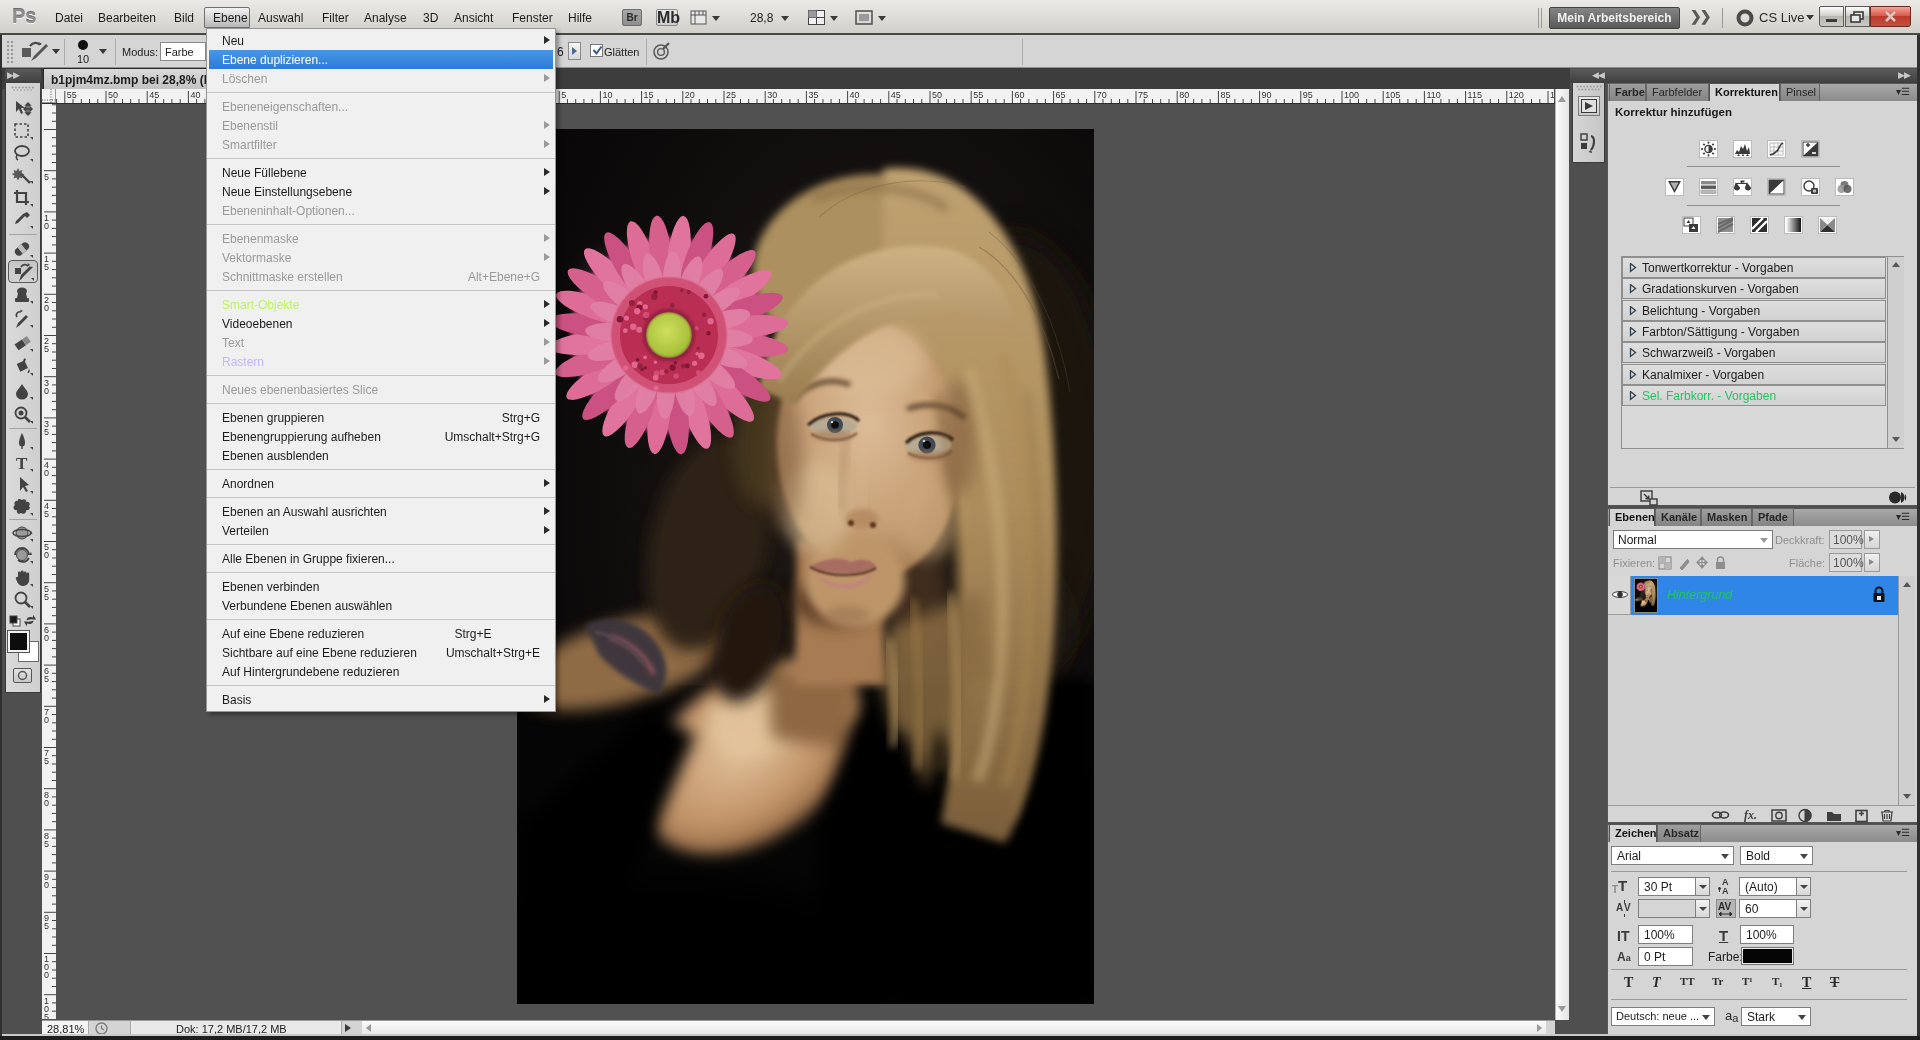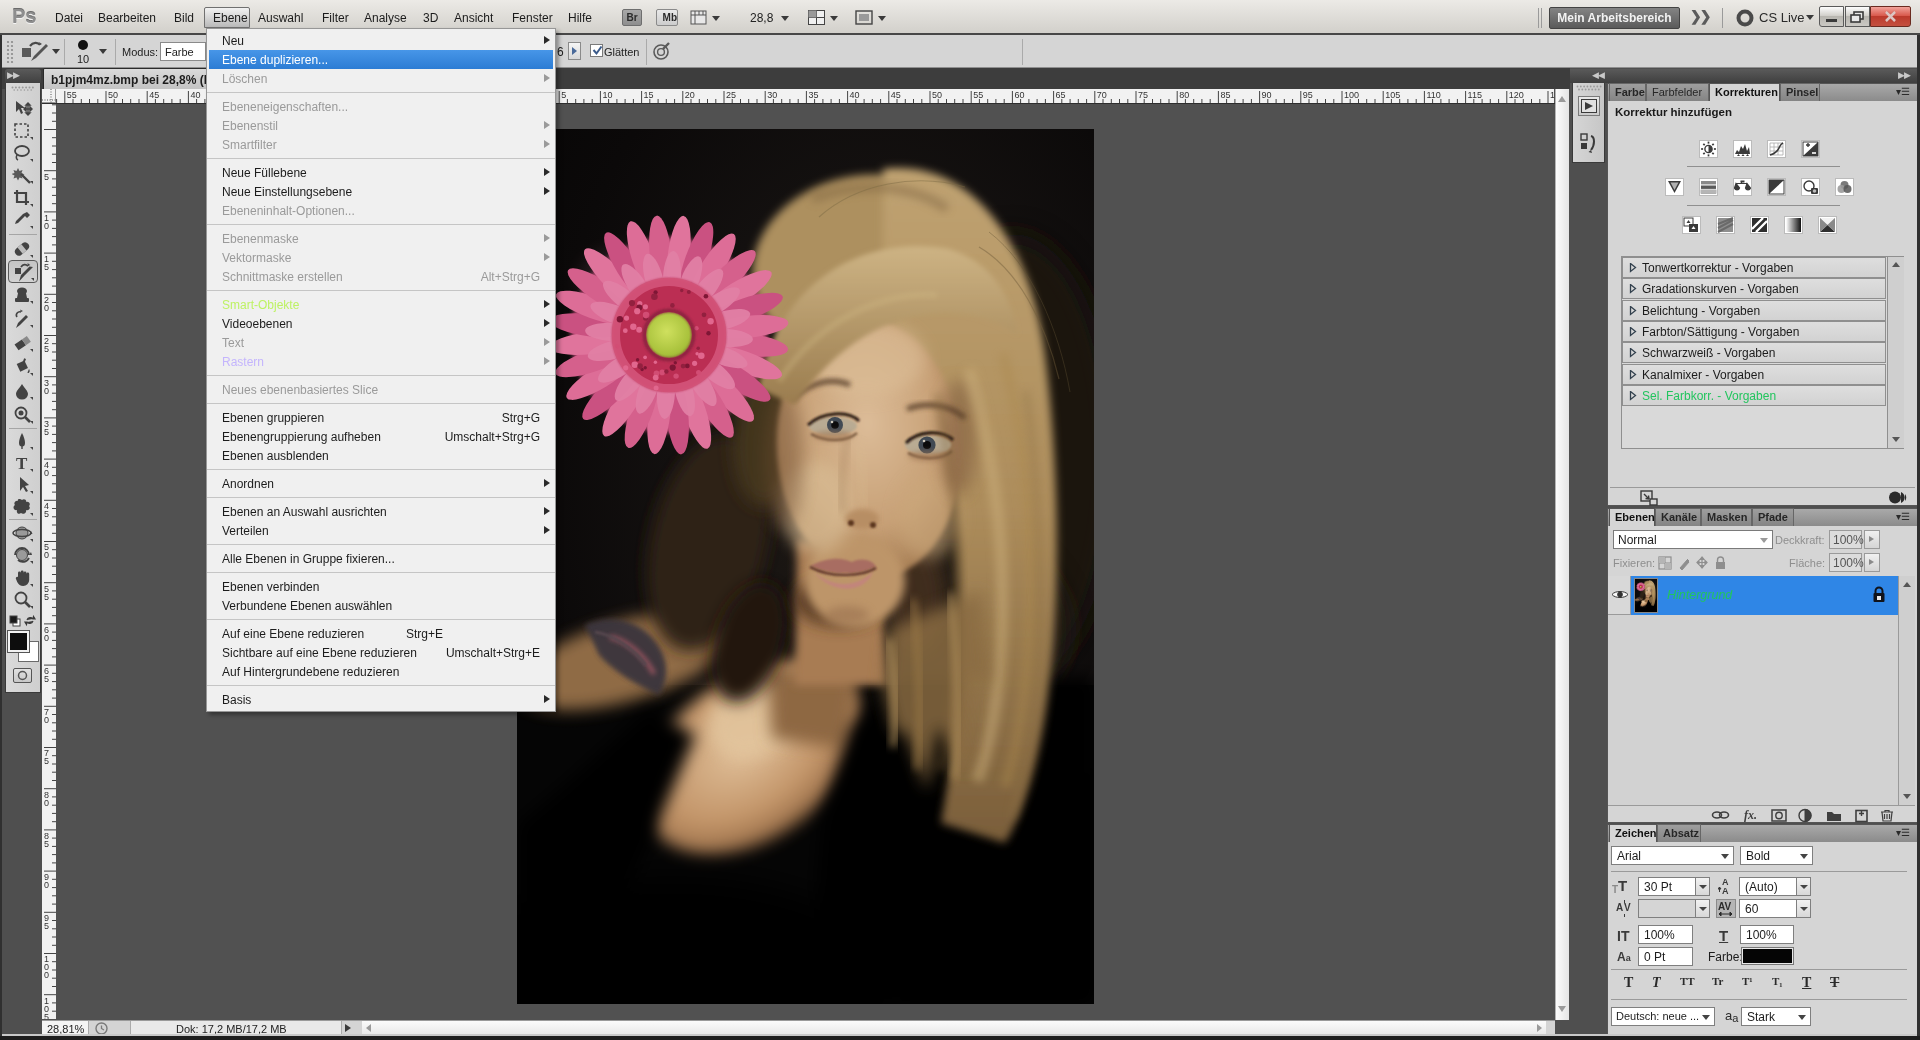--- a/index.html
+++ b/index.html
@@ -267,21 +267,21 @@
 <div class="tx" style="left:258px;top:11px;font-size:12px;color:#1b1b1b">Auswahl</div>
 <div class="tx" style="left:322px;top:11px;font-size:12px;color:#1b1b1b">Filter</div>
 <div class="tx" style="left:364px;top:11px;font-size:12px;color:#1b1b1b">Analyse</div>
 <div class="tx" style="left:423px;top:11px;font-size:12px;color:#1b1b1b">3D</div>
 <div class="tx" style="left:454px;top:11px;font-size:12px;color:#1b1b1b">Ansicht</div>
 <div class="tx" style="left:512px;top:11px;font-size:12px;color:#1b1b1b">Fenster</div>
 <div class="tx" style="left:568px;top:11px;font-size:12px;color:#1b1b1b">Hilfe</div>
 <div class="abs" style="left:204px;top:7px;width:46px;height:21px;background:linear-gradient(#f2f2f2,#b9b9b9);border:1px solid #707070;border-radius:2px 2px 0 0"></div>
 <div class="tx" style="left:213px;top:11px;font-size:12px;color:#1b1b1b">Ebene</div>
 <div class="abs" style="left:622px;top:9px;width:20px;height:17px;background:linear-gradient(#a8a8a8,#8e8e8e);border:1px solid #6e6e6e;border-radius:2px;color:#2a2a2a;font-size:10px;font-weight:bold;text-align:center;line-height:16px">Br</div>
-<div class="abs" style="left:656px;top:9px;width:22px;height:17px;background:linear-gradient(#e9e9e9,#cccccc);border:1px solid #8a8a8a;border-radius:2px;color:#2a2a2a;font-size:10px;font-weight:bold;text-align:right;line-height:16px">Mb</div>
+<div class="abs" style="left:656px;top:9px;width:22px;height:17px;background:linear-gradient(#e9e9e9,#cccccc);border:1px solid #8a8a8a;border-radius:2px;color:#2a2a2a;font-size:16px;font-weight:bold;text-align:right;line-height:16px">Mb</div>
 <svg class="abs" style="left:690px;top:10px" width="18" height="16" xmlns="http://www.w3.org/2000/svg">
 <rect x="1" y="1" width="15" height="13" fill="#e8e8e8" stroke="#555"></rect>
     <path d="M1,5 H16 M5,1 V5 M9,1 V5 M13,1 V5 M5,5 V14" stroke="#555" fill="none"></path>
   </svg>
 <div class="abs" style="left:712px;top:16px;width:0;height:0;border-left:4px solid transparent;border-right:4px solid transparent;border-top:5px solid #3a3a3a"></div>
 <div class="tx" style="left:750px;top:11px;font-size:12px;color:#222">28,8</div>
 <div class="abs" style="left:781px;top:16px;width:0;height:0;border-left:4px solid transparent;border-right:4px solid transparent;border-top:5px solid #3a3a3a"></div>
 <svg class="abs" style="left:808px;top:10px" width="17" height="15" xmlns="http://www.w3.org/2000/svg">
 <rect x="0.5" y="0.5" width="16" height="14" fill="#f0f0f0" stroke="#444"></rect>
     <path d="M8.5,0.5 V14.5 M0.5,7.5 H16.5" stroke="#444"></path>
@@ -663,21 +663,21 @@
 <path d="M13,18 l-2.5,2 3.5,1 z" fill="#3a3a3a"></path>
   </svg>
 <div class="abs" style="left:1607px;top:83px;width:311px;height:18px;background:linear-gradient(#a9a9a9,#8b8b8b);border:1px solid #555;border-bottom:none"></div>
 <div class="abs" style="left:1609px;top:83px;width:37px;height:18px;background:linear-gradient(#9e9e9e,#848484);border:1px solid #666;border-bottom:none"></div>
 <div class="tx" style="left:1615px;top:86px;font-size:11px;font-weight:bold;color:#262626">Farbe</div>
 <div class="abs" style="left:1646px;top:83px;width:63px;height:18px;background:linear-gradient(#9e9e9e,#848484);border:1px solid #666;border-bottom:none"></div>
 <div class="tx" style="left:1652px;top:86px;font-size:11px;font-weight:normal;color:#262626">Farbfelder</div>
 <div class="abs" style="left:1709px;top:83px;width:71px;height:18px;background:#d5d5d5;border:1px solid #555;border-bottom:none"></div>
 <div class="tx" style="left:1715px;top:86px;font-size:11px;font-weight:bold;color:#111">Korrekturen</div>
 <div class="abs" style="left:1780px;top:83px;width:40px;height:18px;background:linear-gradient(#9e9e9e,#848484);border:1px solid #666;border-bottom:none"></div>
-<div class="tx" style="left:1786px;top:86px;font-size:11px;font-weight:bold;color:#262626">Pinsel</div>
+<div class="tx" style="left:1786px;top:86px;font-size:11px;font-weight:normal;color:#262626">Pinsel</div>
 <div class="tx" style="left:1896px;top:86px;font-size:10px;color:#2a2a2a">▾☰</div>
 <div class="abs" style="left:1607px;top:101px;width:311px;height:405px;background:#d5d5d5;border:1px solid #555;border-top:none"></div>
 <div class="tx" style="left:1615px;top:106px;font-size:11.5px;font-weight:bold;color:#1a1a1a">Korrektur hinzufügen</div>
 <svg width="0" height="0" style="position:absolute">
     <defs>
       <linearGradient id="gmap" x1="0" y1="0" x2="1" y2="0">
         <stop offset="0" stop-color="#fff"></stop>
         <stop offset="1" stop-color="#111"></stop>
       </linearGradient>
     </defs>
@@ -997,21 +997,21 @@
 <div class="abs" style="left:544px;top:168px;width:0;height:0;border-top:4.5px solid transparent;border-bottom:4.5px solid transparent;border-left:6px solid #2a2a2a"></div>
 <div class="tx" style="left:222px;top:185px;font-size:12px;color:#1c1c1c">Neue Einstellungsebene</div>
 <div class="abs" style="left:544px;top:187px;width:0;height:0;border-top:4.5px solid transparent;border-bottom:4.5px solid transparent;border-left:6px solid #2a2a2a"></div>
 <div class="tx" style="left:222px;top:204px;font-size:12px;color:#9a9a9a">Ebeneninhalt-Optionen...</div>
 <div class="abs" style="left:207px;top:224px;width:348px;height:1px;background:#c5c5c5"></div>
 <div class="tx" style="left:222px;top:232px;font-size:12px;color:#9a9a9a">Ebenenmaske</div>
 <div class="abs" style="left:544px;top:234px;width:0;height:0;border-top:4.5px solid transparent;border-bottom:4.5px solid transparent;border-left:6px solid #9a9a9a"></div>
 <div class="tx" style="left:222px;top:251px;font-size:12px;color:#9a9a9a">Vektormaske</div>
 <div class="abs" style="left:544px;top:253px;width:0;height:0;border-top:4.5px solid transparent;border-bottom:4.5px solid transparent;border-left:6px solid #9a9a9a"></div>
 <div class="tx" style="left:222px;top:270px;font-size:12px;color:#9a9a9a">Schnittmaske erstellen</div>
-<div class="tx" style="left:406px;top:270px;width:134px;text-align:right;font-size:12px;color:#9a9a9a">Alt+Strg+G</div>
+<div class="tx" style="left:406px;top:270px;width:134px;text-align:right;font-size:12px;color:#9a9a9a">Alt+Ebene+G</div>
 <div class="abs" style="left:207px;top:290px;width:348px;height:1px;background:#c5c5c5"></div>
 <div class="tx" style="left:222px;top:298px;font-size:12px;color:#bef264">Smart-Objekte</div>
 <div class="abs" style="left:544px;top:300px;width:0;height:0;border-top:4.5px solid transparent;border-bottom:4.5px solid transparent;border-left:6px solid #2a2a2a"></div>
 <div class="tx" style="left:222px;top:317px;font-size:12px;color:#1c1c1c">Videoebenen</div>
 <div class="abs" style="left:544px;top:319px;width:0;height:0;border-top:4.5px solid transparent;border-bottom:4.5px solid transparent;border-left:6px solid #2a2a2a"></div>
 <div class="tx" style="left:222px;top:336px;font-size:12px;color:#9a9a9a">Text</div>
 <div class="abs" style="left:544px;top:338px;width:0;height:0;border-top:4.5px solid transparent;border-bottom:4.5px solid transparent;border-left:6px solid #9a9a9a"></div>
 <div class="tx" style="left:222px;top:355px;font-size:12px;color:#c4b5fd">Rastern</div>
 <div class="abs" style="left:544px;top:357px;width:0;height:0;border-top:4.5px solid transparent;border-bottom:4.5px solid transparent;border-left:6px solid #9a9a9a"></div>
 <div class="abs" style="left:207px;top:375px;width:348px;height:1px;background:#c5c5c5"></div>
@@ -1030,21 +1030,21 @@
 <div class="abs" style="left:544px;top:507px;width:0;height:0;border-top:4.5px solid transparent;border-bottom:4.5px solid transparent;border-left:6px solid #2a2a2a"></div>
 <div class="tx" style="left:222px;top:524px;font-size:12px;color:#1c1c1c">Verteilen</div>
 <div class="abs" style="left:544px;top:526px;width:0;height:0;border-top:4.5px solid transparent;border-bottom:4.5px solid transparent;border-left:6px solid #2a2a2a"></div>
 <div class="abs" style="left:207px;top:544px;width:348px;height:1px;background:#c5c5c5"></div>
 <div class="tx" style="left:222px;top:552px;font-size:12px;color:#1c1c1c">Alle Ebenen in Gruppe fixieren...</div>
 <div class="abs" style="left:207px;top:572px;width:348px;height:1px;background:#c5c5c5"></div>
 <div class="tx" style="left:222px;top:580px;font-size:12px;color:#1c1c1c">Ebenen verbinden</div>
 <div class="tx" style="left:222px;top:599px;font-size:12px;color:#1c1c1c">Verbundene Ebenen auswählen</div>
 <div class="abs" style="left:207px;top:619px;width:348px;height:1px;background:#c5c5c5"></div>
 <div class="tx" style="left:222px;top:627px;font-size:12px;color:#1c1c1c">Auf eine Ebene reduzieren</div>
-<div class="tx" style="left:406px;top:627px;width:134px;text-align:left;font-size:12px;color:#1c1c1c">Strg+E</div>
+<div class="tx" style="left:406px;top:627px;width:134px;text-align:center;font-size:12px;color:#1c1c1c">Strg+E</div>
 <div class="tx" style="left:222px;top:646px;font-size:12px;color:#1c1c1c">Sichtbare auf eine Ebene reduzieren</div>
 <div class="tx" style="left:406px;top:646px;width:134px;text-align:right;font-size:12px;color:#1c1c1c">Umschalt+Strg+E</div>
 <div class="tx" style="left:222px;top:665px;font-size:12px;color:#1c1c1c">Auf Hintergrundebene reduzieren</div>
 <div class="abs" style="left:207px;top:685px;width:348px;height:1px;background:#c5c5c5"></div>
 <div class="tx" style="left:222px;top:693px;font-size:12px;color:#1c1c1c">Basis</div>
 <div class="abs" style="left:544px;top:695px;width:0;height:0;border-top:4.5px solid transparent;border-bottom:4.5px solid transparent;border-left:6px solid #2a2a2a"></div>
 <div class="abs" style="left:0;top:35px;width:2px;height:1005px;background:#303030"></div>
 <div class="abs" style="left:1917px;top:35px;width:3px;height:1005px;background:#303030"></div>
 <div class="abs" style="left:2px;top:1034px;width:1915px;height:2px;background:#c9c9c9"></div>
 <div class="abs" style="left:0;top:1036px;width:1920px;height:4px;background:#1e1e1e"></div>

